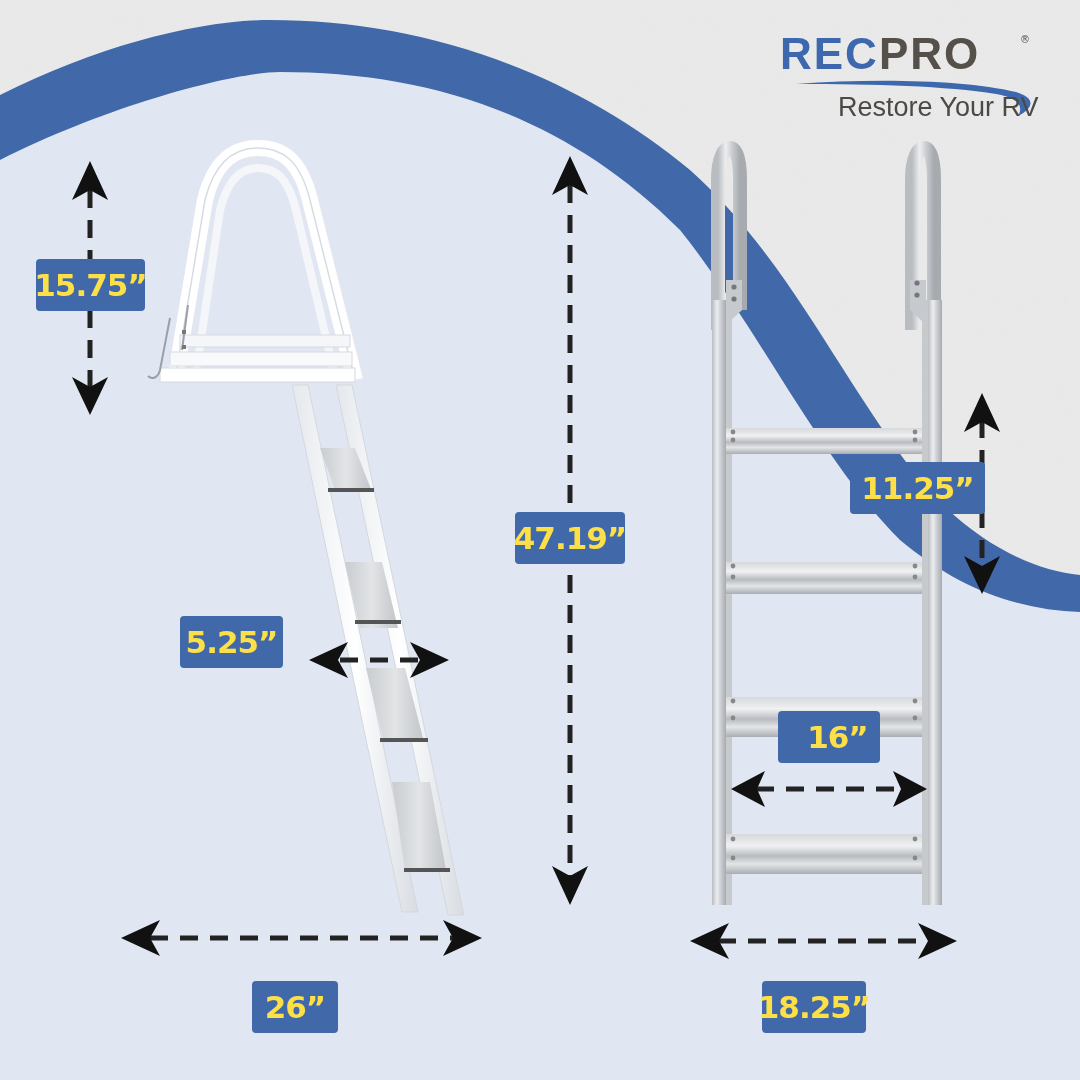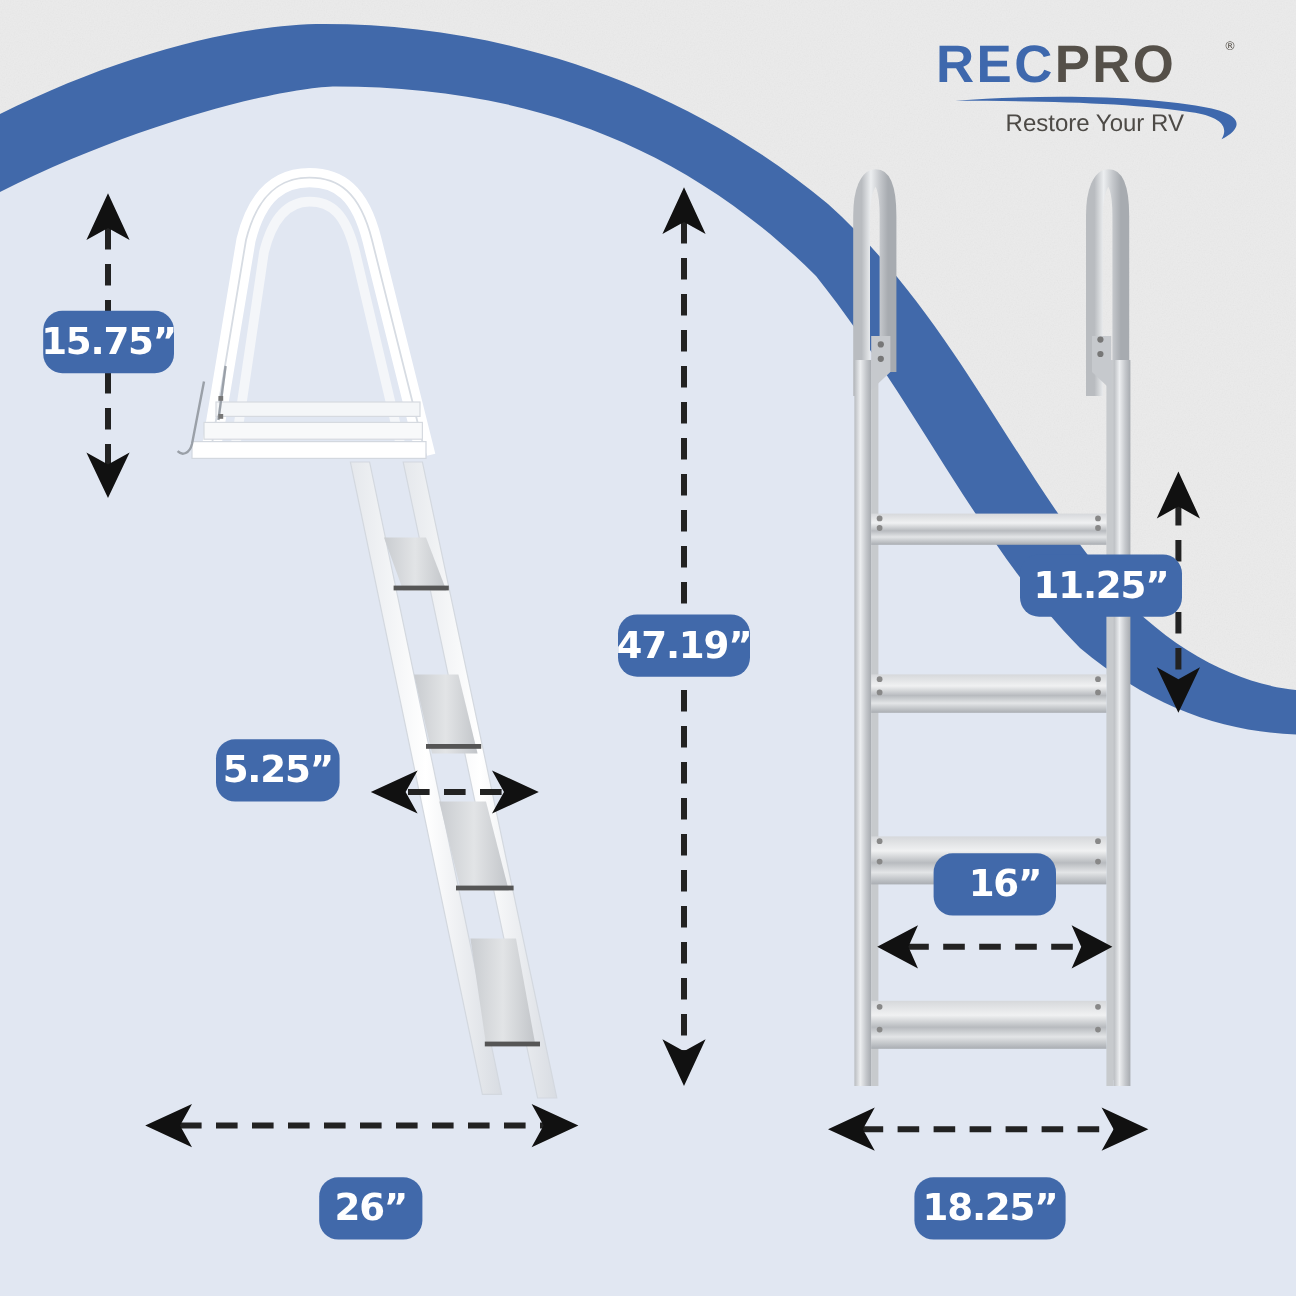--- a/index.html
+++ b/index.html
@@ -1,31 +1,31 @@
 <!DOCTYPE html>
 <html><head>
   <meta charset="utf-8">
   <style>
     html, body { margin: 0; padding: 0; }
     body { width: 1080px; height: 1080px; overflow: hidden; background: #ebebeb; }
     #stage { position: relative; width: 1080px; height: 1080px; overflow: hidden;
       background: #ebebeb; font-family: "DejaVu Sans", "Liberation Sans", sans-serif; }
     #bg { position: absolute; left: 0; top: 0; }
-    .badge { position: absolute; background: #4169aa; color: #ffffff; border-radius: 16px;
+    .badge { position: absolute; background: #4169aa; color: #fde047; border-radius: 4px;
       font-family: "DejaVu Sans", sans-serif; font-weight: 700; font-size: 31px; letter-spacing: -1px;
       display: flex; align-items: center; justify-content: center; height: 52px; box-sizing: border-box; }
     .logo { position: absolute; left: 776px; top: 28px; width: 260px; height: 90px; }
     .logo-word { position: absolute; left: 4px; top: 4px; font-family: "Liberation Sans", sans-serif;
       font-weight: 700; font-size: 44px; letter-spacing: 2px; line-height: 44px; white-space: nowrap; }
     .logo-rec { color: #3e68ad; }
     .logo-pro { color: #555049; }
     .logo-reg { position: absolute; left: 244px; top: 6px; font-size: 10px; color: #555049;
       font-family: "DejaVu Sans", sans-serif; }
     .logo-tag { position: absolute; left: 62px; top: 64px; font-family: "Liberation Sans", sans-serif;
-      font-size: 20px; color: #4d4a46; white-space: nowrap; }
+      font-size: 27px; color: #4d4a46; white-space: nowrap; }
     .logo-swoosh { position: absolute; left: 20px; top: 50px; }
   </style>
 </head>
 <body>
 
 <div id="stage">
 
   <svg id="bg" width="1080" height="1080" viewBox="0 0 1080 1080">
     <defs>
       <filter id="grain" x="0" y="0" width="100%" height="100%">
@@ -211,16 +211,16 @@
       <path d="M0,6 C80,0 170,2 220,14 C240,20 238,30 222,38 C228,28 222,20 200,16 C150,8 80,6 0,6 Z" fill="#3e68ad"></path>
     </svg>
     <span class="logo-tag">Restore Your RV</span>
   </div>
 
   <div class="badge" style="left:36px; top:259px; width:109px;">15.75”</div>
   <div class="badge" style="left:515px; top:512px; width:110px;">47.19”</div>
   <div class="badge" style="left:180px; top:616px; width:103px;">5.25”</div>
   <div class="badge" style="left:850px; top:462px; width:135px;">11.25”</div>
   <div class="badge" style="left:778px; top:711px; width:102px;padding-left:17px;">16”</div>
-  <div class="badge" style="left:266px; top:981px; width:86px;">26”</div>
-  <div class="badge" style="left:762px; top:981px; width:126px;">18.25”</div>
+  <div class="badge" style="left:252px; top:981px; width:86px;">26”</div>
+  <div class="badge" style="left:762px; top:981px; width:104px;">18.25”</div>
 
 </div>
 
 </body></html>

